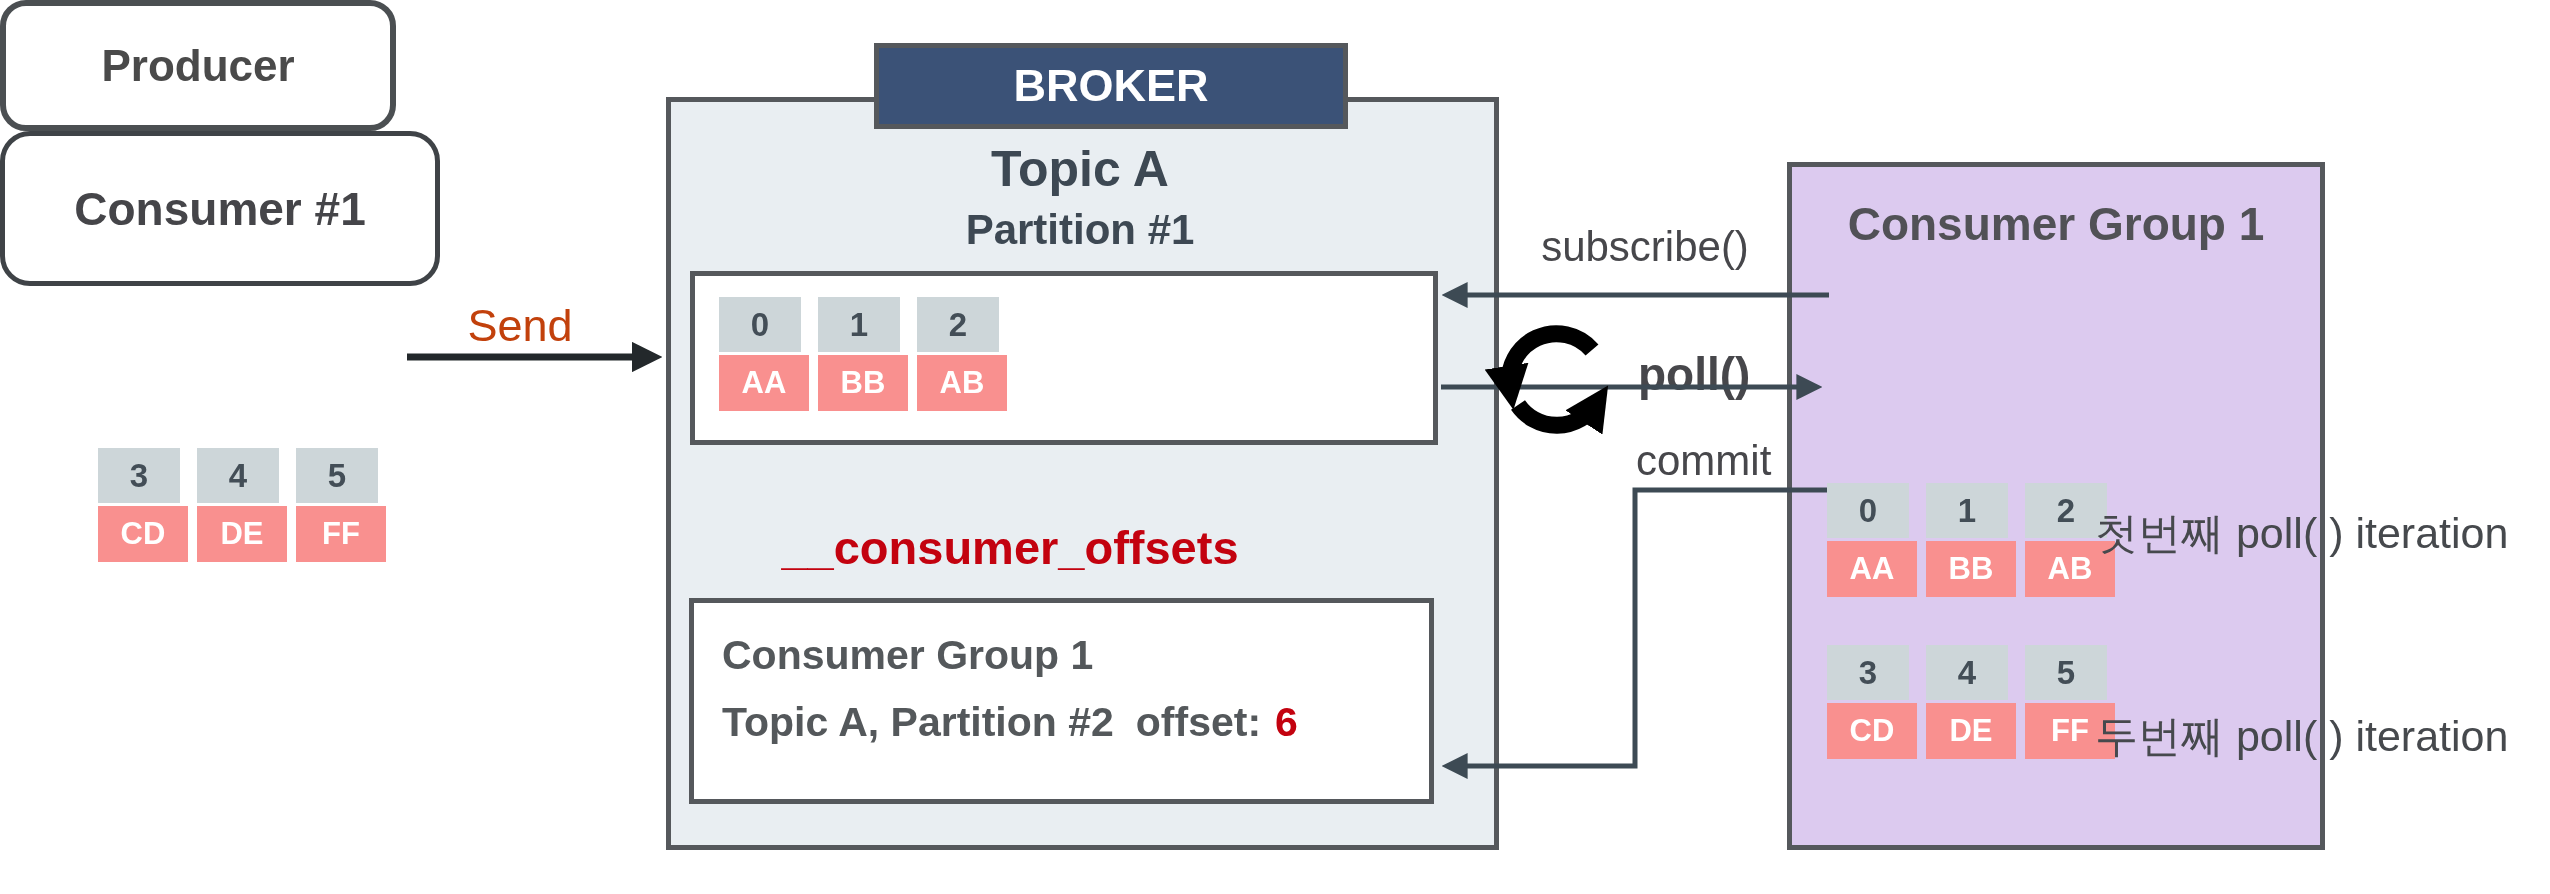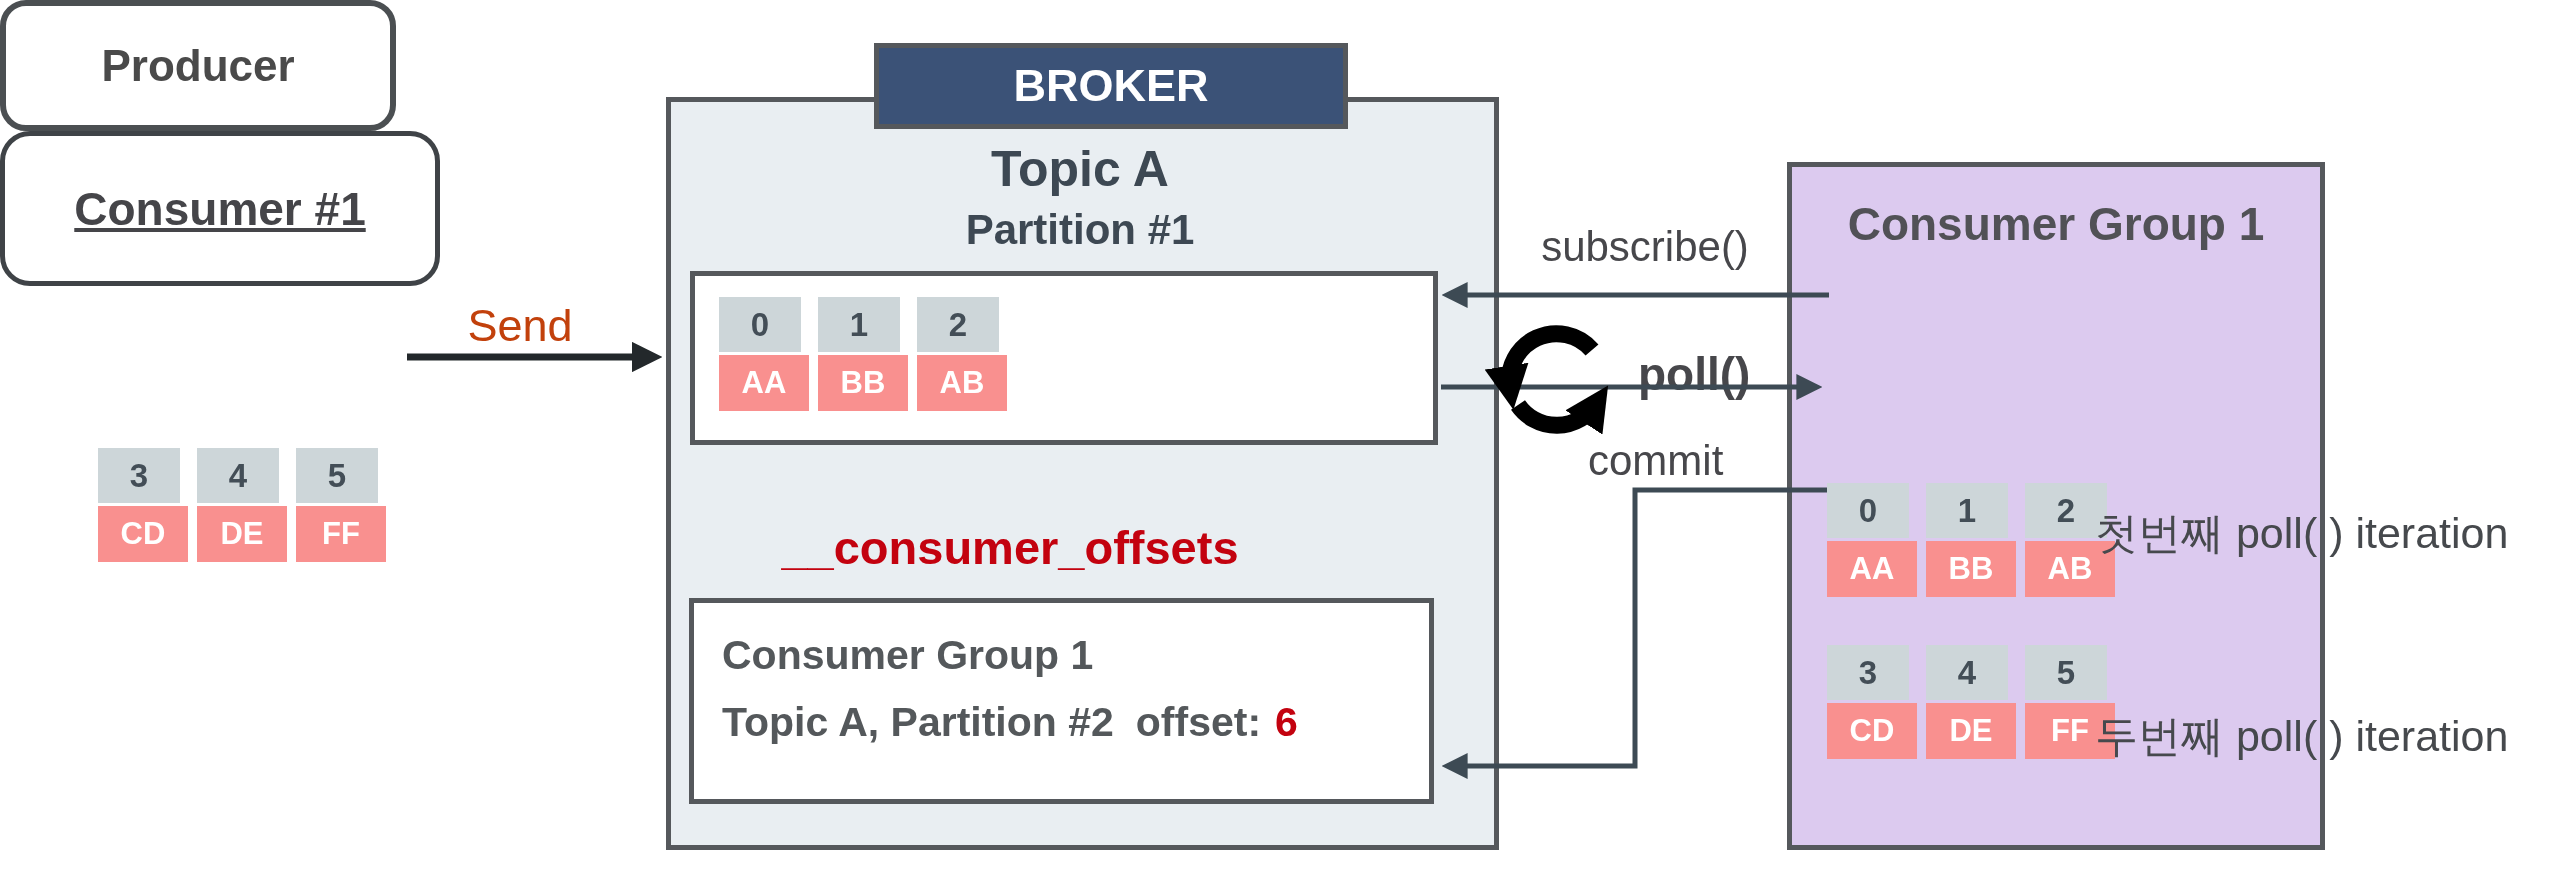--- a/index.html
+++ b/index.html
@@ -40,28 +40,28 @@
   }
   .send-label { left:430px; top:300px; width:180px; font-size:45px; color:#c2410c; line-height:52px; }
 
   
   .consumer-group-box { left:1787px; top:162px; width:538px; height:688px; background:var(--consumer_group_bg); }
   .cg-title { left:1787px; top:196px; width:538px; font-size:46px; font-weight:bold; color:#515156; line-height:56px; }
   .consumer-box {
     left:1829px; top:287px; width:440px; height:155px; background:#ffffff;
     border:5px solid #3f4347; border-radius:30px; box-sizing:border-box;
     display:flex; align-items:center; justify-content:center;
-    font-size:46px; font-weight:bold; color:#454549; z-index:3;text-decoration:underline;
+    font-size:46px; font-weight:bold; color:#454549; z-index:3;
   }
   .poll-caption { font-size:43px; color:#46494d; line-height:56px; z-index:3; }
 
   
   .subscribe-label { left:1505px; top:222px; width:280px; font-size:42px; color:#47474b; line-height:50px; }
   .poll-label { left:1638px; top:320px; width:200px; font-size:46px; font-weight:bold; color:#47474b; line-height:54px;margin-top:27px; }
-  .commit-label { left:1588px; top:436px; width:200px; font-size:42px; color:#47474b; line-height:50px; }
+  .commit-label { left:1636px; top:436px; width:200px; font-size:42px; color:#47474b; line-height:50px; }
 
   
   .cells { position:absolute; display:flex; gap:9px; z-index:2; }
   .cell { display:flex; flex-direction:column; }
   .cell .hdr {
     width:82px; height:55px; margin-bottom:3px; background:var(--cell_header_bg);
     color:var(--cell_header_text); font-weight:bold; font-size:33px;
     display:flex; align-items:center; justify-content:center;
   }
   .cell .val {

